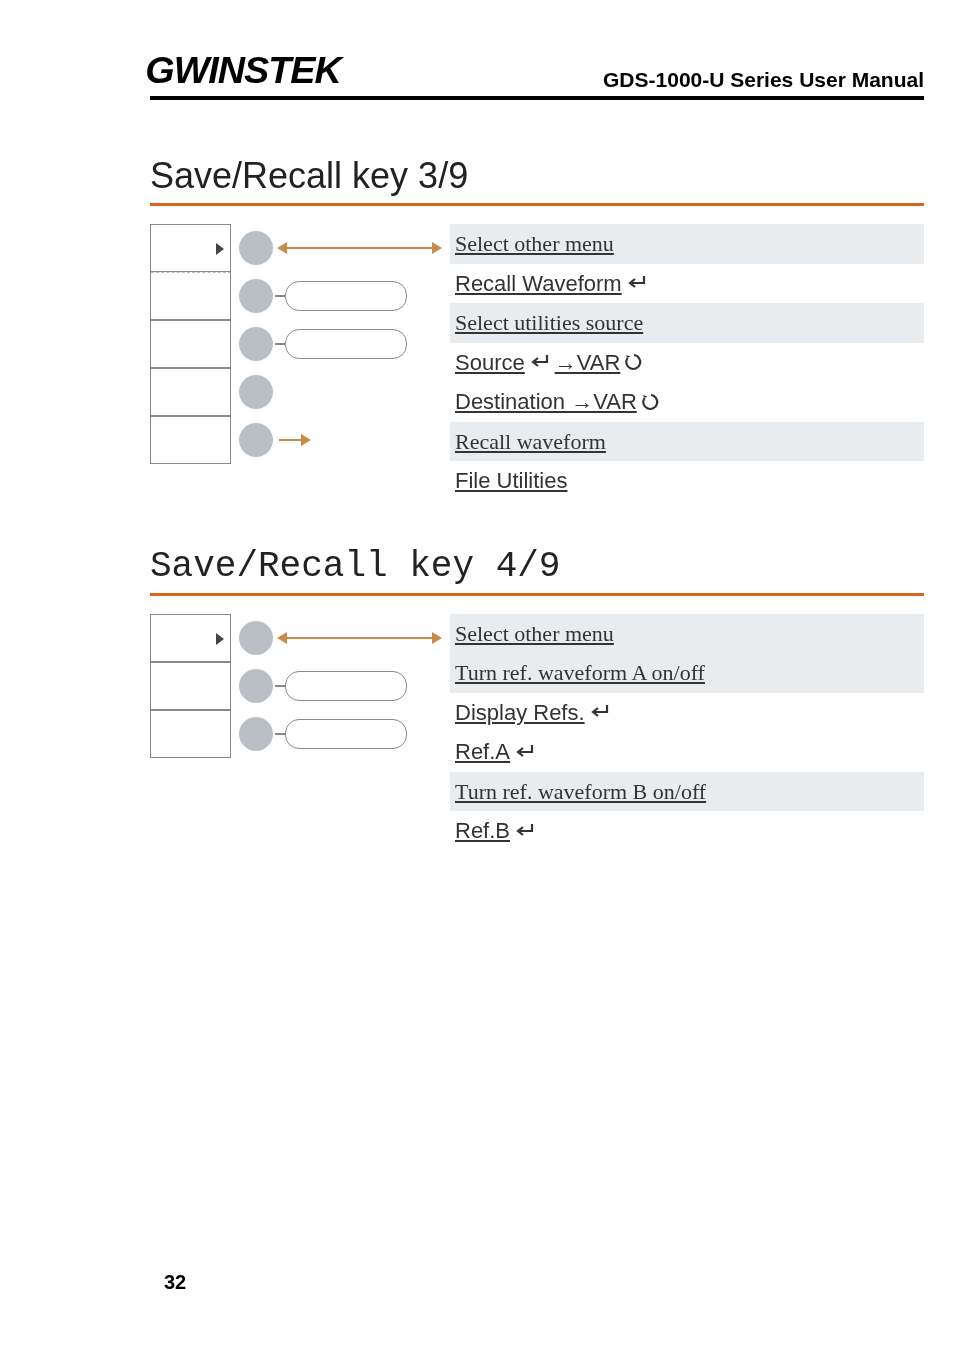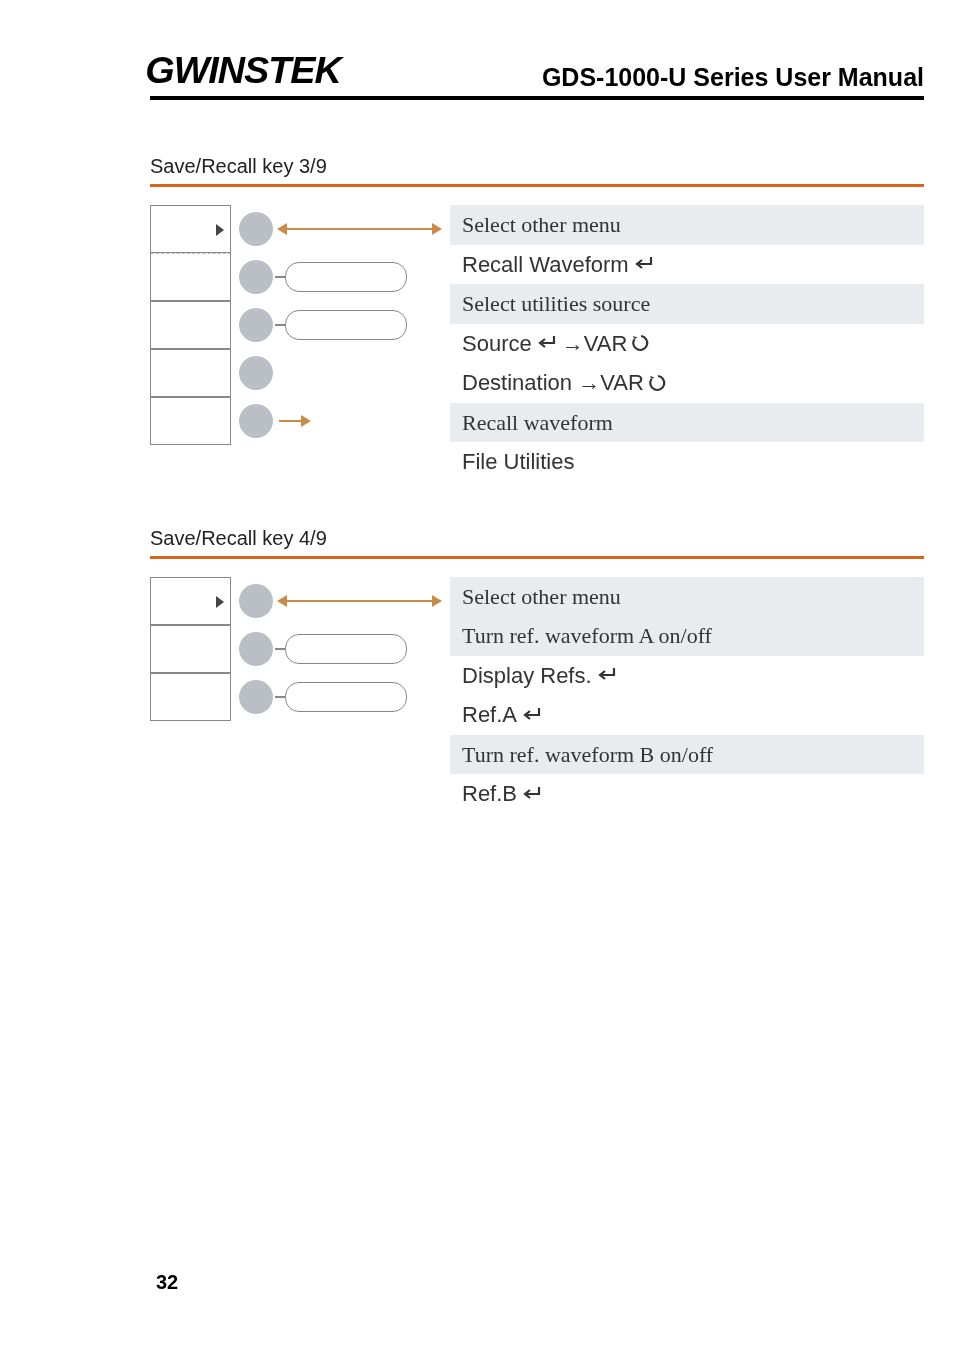--- a/index.html
+++ b/index.html
@@ -30,25 +30,25 @@
     font-family: Arial, Helvetica, sans-serif;
     font-weight: 900;
     font-size: 36px;
     letter-spacing: -1px;
     font-style: italic;
     transform: scaleX(1.05);
   }
   .doc-title {
     font-family: "Segoe UI", Arial, sans-serif;
     font-weight: 700;
-    font-size: 25px;
+    font-size: 21px;
   }
   .section-title {
     font-family: "Segoe UI", Arial, sans-serif;
-    font-size: 20px;
+    font-size: 36px;
     font-weight: 400;
     color: #222;
     margin-top: 55px;
     margin-bottom: 6px;
   }
   .orange-rule {
     height: 3px;
     background: #d9651a;
     margin-bottom: 18px;
   }
@@ -59,21 +59,22 @@
   .diagram-col {
     width: 300px;
     flex: none;
   }
   .text-col {
     flex: 1;
     font-size: 22px;
     line-height: 1.25;
   }
   .text-col .row {
-    padding: 6px 10px 6px 12px;
+    padding: 6px 10px 6px 5px;
+    text-decoration: underline;
   }
   .desc {
     background: #e8ecef;
     font-family: Georgia, "Times New Roman", serif;
     color: #333;
   }
   .ctrl {
     font-family: "Segoe UI", Arial, sans-serif;
     color: #333;
     display: flex;
@@ -161,21 +162,21 @@
   }
   .pill {
     width: 120px;
     height: 28px;
     border: 1px solid #888;
     border-radius: 14px;
     margin-left: 0;
   }
   .page-num {
     position: absolute;
-    left: 116px;
+    left: 124px;
     bottom: 55px;
     font-family: "Segoe UI", Arial, sans-serif;
     font-weight: 800;
     font-size: 20px;
   }
   
   .icon-enter {
     display: inline-block;
     vertical-align: middle;
   }
@@ -262,21 +263,21 @@
             <path d="M2 3 L3.5 6 L6.5 4.5 Z" fill="#333"></path>
           </svg>
         </div>
         <div class="row desc">Recall waveform</div>
         <div class="row ctrl">
           <span>File Utilities</span>
         </div>
       </div>
   </div>
 
-  <div class="section-title" style="margin-top:45px;">Save/Recall key 4/9</div>
+  <div class="section-title" style="margin-top:45px;font-family:Liberation Mono, monospace;">Save/Recall key 4/9</div>
   <div class="orange-rule"></div>
   <div class="section-body">
     <div class="diagram-col">
       <div style="display:flex;">
         <div class="softkey-stack">
           <div class="softkey">
               <div class="tri"></div>
             </div>
           <div class="softkey"></div>
           <div class="softkey"></div>

